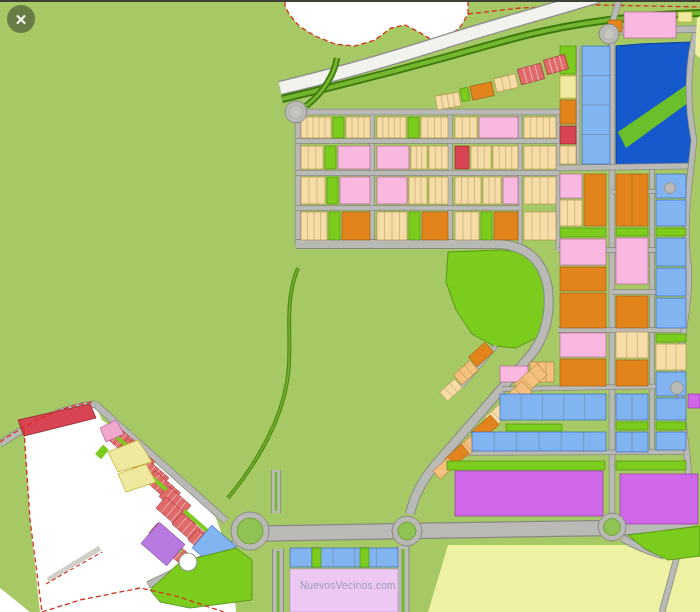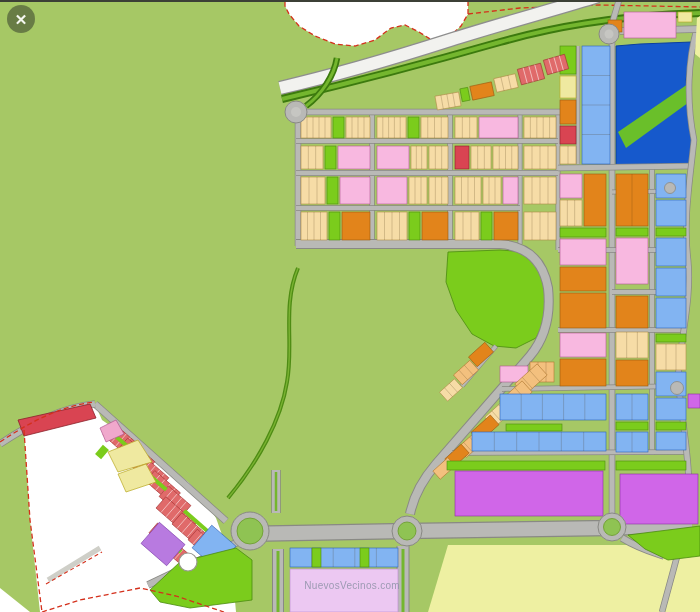--- a/index.html
+++ b/index.html
@@ -3,21 +3,21 @@
 <meta charset="utf-8">
 <style>
   html,body{margin:0;padding:0;}
   body{width:700px;height:612px;position:relative;overflow:hidden;background:#a6c865;font-family:"Liberation Sans",sans-serif;}
   .viewer{position:absolute;inset:0;}
   .top-border{position:absolute;left:0;top:0;width:700px;height:2px;background:#3c4036;z-index:40;}
   .map-wrap{position:absolute;inset:0;}
   .close-btn{position:absolute;left:7px;top:5px;width:28px;height:28px;border-radius:50%;
     background:rgba(52,62,44,0.55);color:#f5f7f0;display:flex;align-items:center;justify-content:center;
     font-size:15px;font-weight:bold;cursor:pointer;z-index:50;line-height:1;}
-  .watermark{position:absolute;left:300px;top:580px;width:100px;text-align:right;
+  .watermark{position:absolute;left:300px;top:580px;width:100px;text-align:left;
     font-size:10px;color:#8f93a8;opacity:0.85;letter-spacing:0.3px;z-index:30;pointer-events:none;}
 </style>
 </head>
 <body>
 
 <div class="viewer">
   <div class="map-wrap">
     <svg width="700" height="612" viewBox="0 0 700 612" xmlns="http://www.w3.org/2000/svg">
         <g>
           <rect x="0" y="0" width="700" height="612" fill="#a6c865" stroke="none" stroke-width="0.6"></rect>

